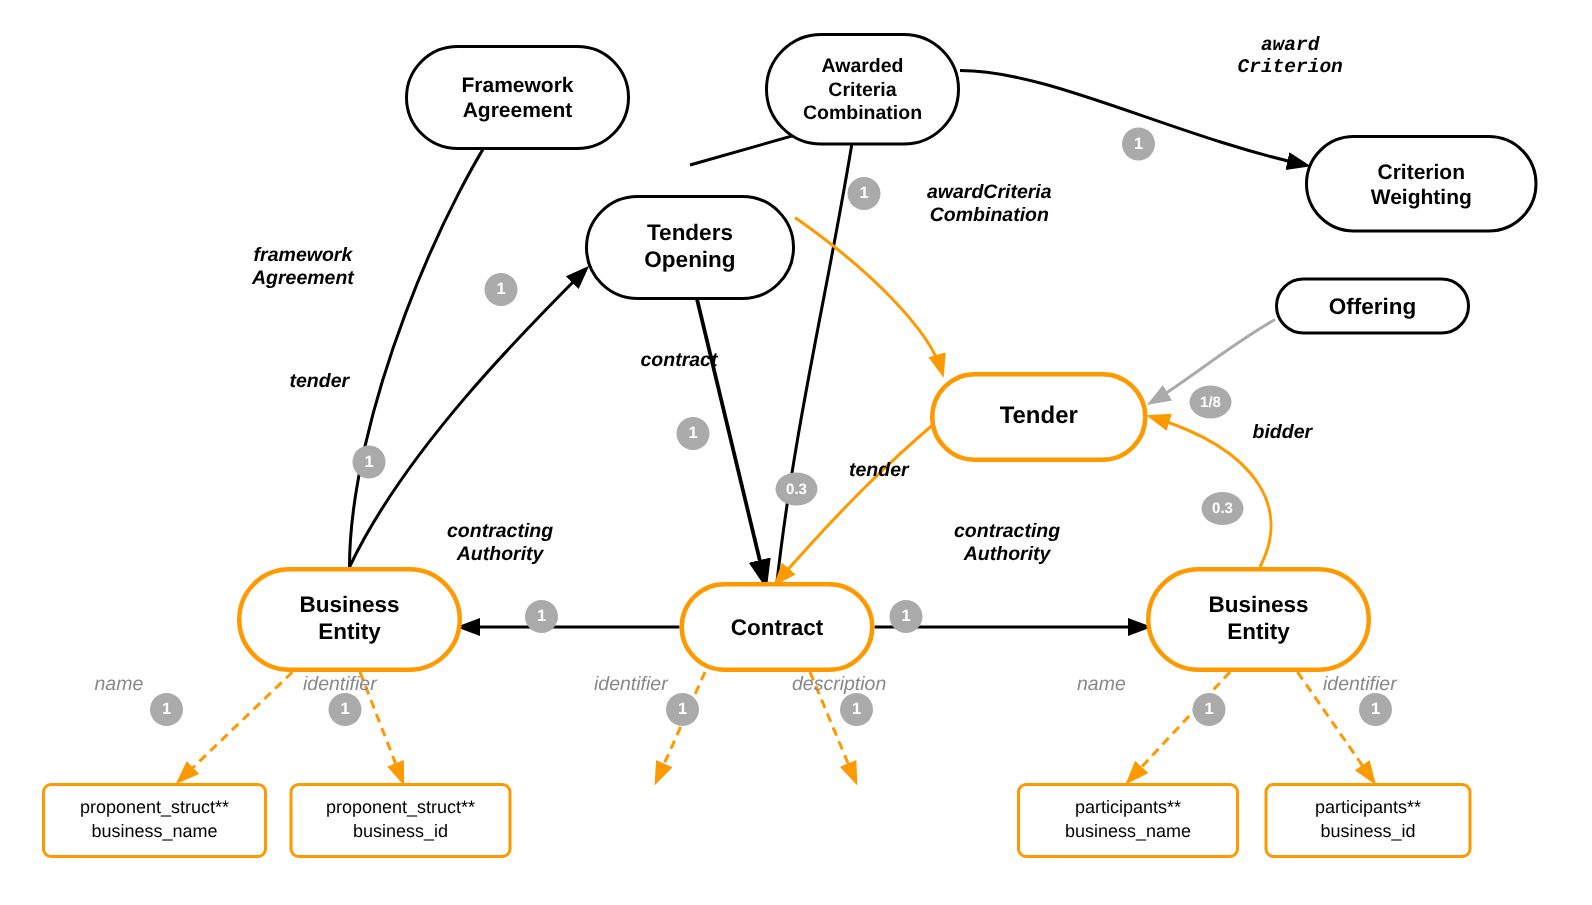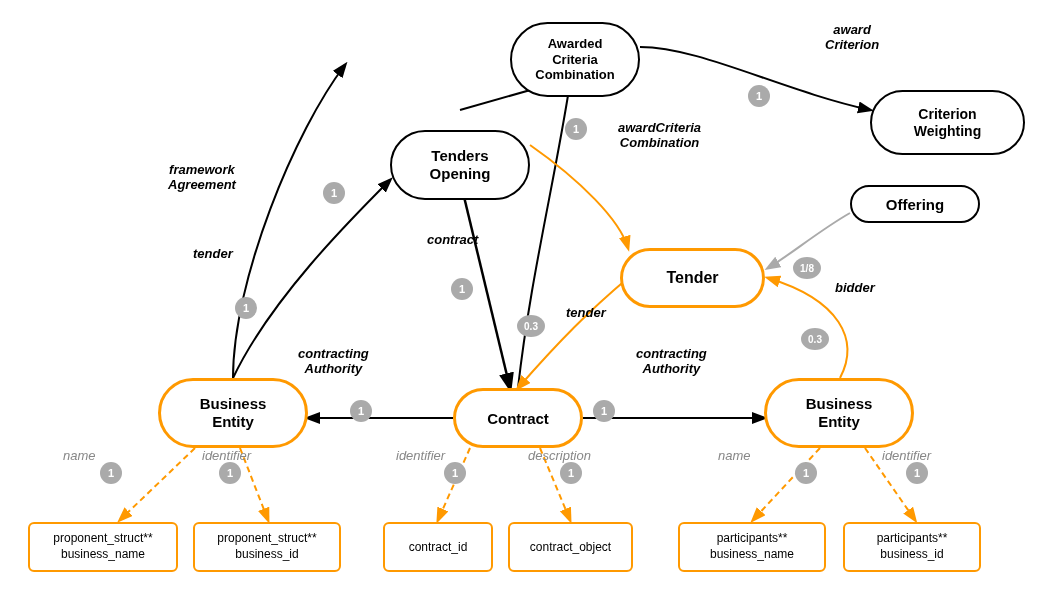--- a/index.html
+++ b/index.html
@@ -125,20 +125,24 @@
 
     <path d="M850,213 C820,230 790,255 768,268" stroke="#aaa" stroke-width="2" fill="none" marker-end="url(#arrowGray)"></path>
 
     <path d="M840,378 C860,340 840,300 768,278" stroke="#f90" stroke-width="2" fill="none" marker-end="url(#arrowOrange)"></path>
 
     <path d="M530,145 C580,180 620,220 628,248" stroke="#f90" stroke-width="2" fill="none" marker-end="url(#arrowOrange)"></path>
 
     <path d="M233,378 C270,300 350,220 390,180" stroke="#000" stroke-width="2" fill="none" marker-end="url(#arrowBlack)"></path>
   </svg>
 
+  <div class="node node-rounded" style="left:270px;top:30px;width:150px;height:70px;line-height:1.2;">
+    <span>Framework
+Agreement</span>
+  </div>
 
   <div class="node node-rounded" style="left:510px;top:22px;width:130px;height:75px;line-height:1.2;font-size:13px;">
     <span>Awarded<br>Criteria<br>Combination</span>
   </div>
 
   <div class="node node-rounded" style="left:870px;top:90px;width:155px;height:65px;line-height:1.2;">
     <span>Criterion<br>Weighting</span>
   </div>
 
   <div class="node node-rounded" style="left:390px;top:110px;width:140px;height:70px;line-height:1.2;font-size:15px;font-weight:900;margin-top:20px;">
@@ -164,36 +168,30 @@
   <div class="node node-orange" style="left:764px;top:378px;width:150px;height:70px;line-height:1.2;font-size:15px;font-weight:900;border-width:3px;">
     <span>Business<br>Entity</span>
   </div>
 
   <div class="node node-rect-orange" style="left:28px;top:522px;width:150px;height:50px;line-height:1.3;">
     <span>proponent_struct**<br>business_name</span>
   </div>
   <div class="node node-rect-orange" style="left:193px;top:522px;width:148px;height:50px;line-height:1.3;">
     <span>proponent_struct**<br>business_id</span>
   </div>
-  <div class="node node-rect-orange" style="left:383px;top:522px;width:110px;height:50px;">
-    <span>contract_id</span>
-  </div>
-  <div class="node node-rect-orange" style="left:508px;top:522px;width:125px;height:50px;">
-    <span>contract_object</span>
-  </div>
   <div class="node node-rect-orange" style="left:678px;top:522px;width:148px;height:50px;line-height:1.3;">
     <span>participants**<br>business_name</span>
   </div>
   <div class="node node-rect-orange" style="left:843px;top:522px;width:138px;height:50px;line-height:1.3;">
     <span>participants**<br>business_id</span>
   </div>
 
   <div class="label-italic" style="left:168px;top:162px;">framework<br>Agreement</div>
 
-  <div class="label-italic" style="left:825px;top:22px;">award<br>Criterion</div>
+  <div class="label-italic" style="left:825px;top:22px;font-family:Liberation Mono, monospace;">award<br>Criterion</div>
 
   <div class="label-italic" style="left:618px;top:120px;">awardCriteria<br>Combination</div>
 
   <div class="label-italic" style="left:193px;top:246px;">tender</div>
 
   <div class="label-italic" style="left:427px;top:232px;">contract</div>
 
   <div class="label-italic" style="left:566px;top:305px;">tender</div>
 
   <div class="label-italic" style="left:298px;top:346px;">contracting<br>Authority</div>

